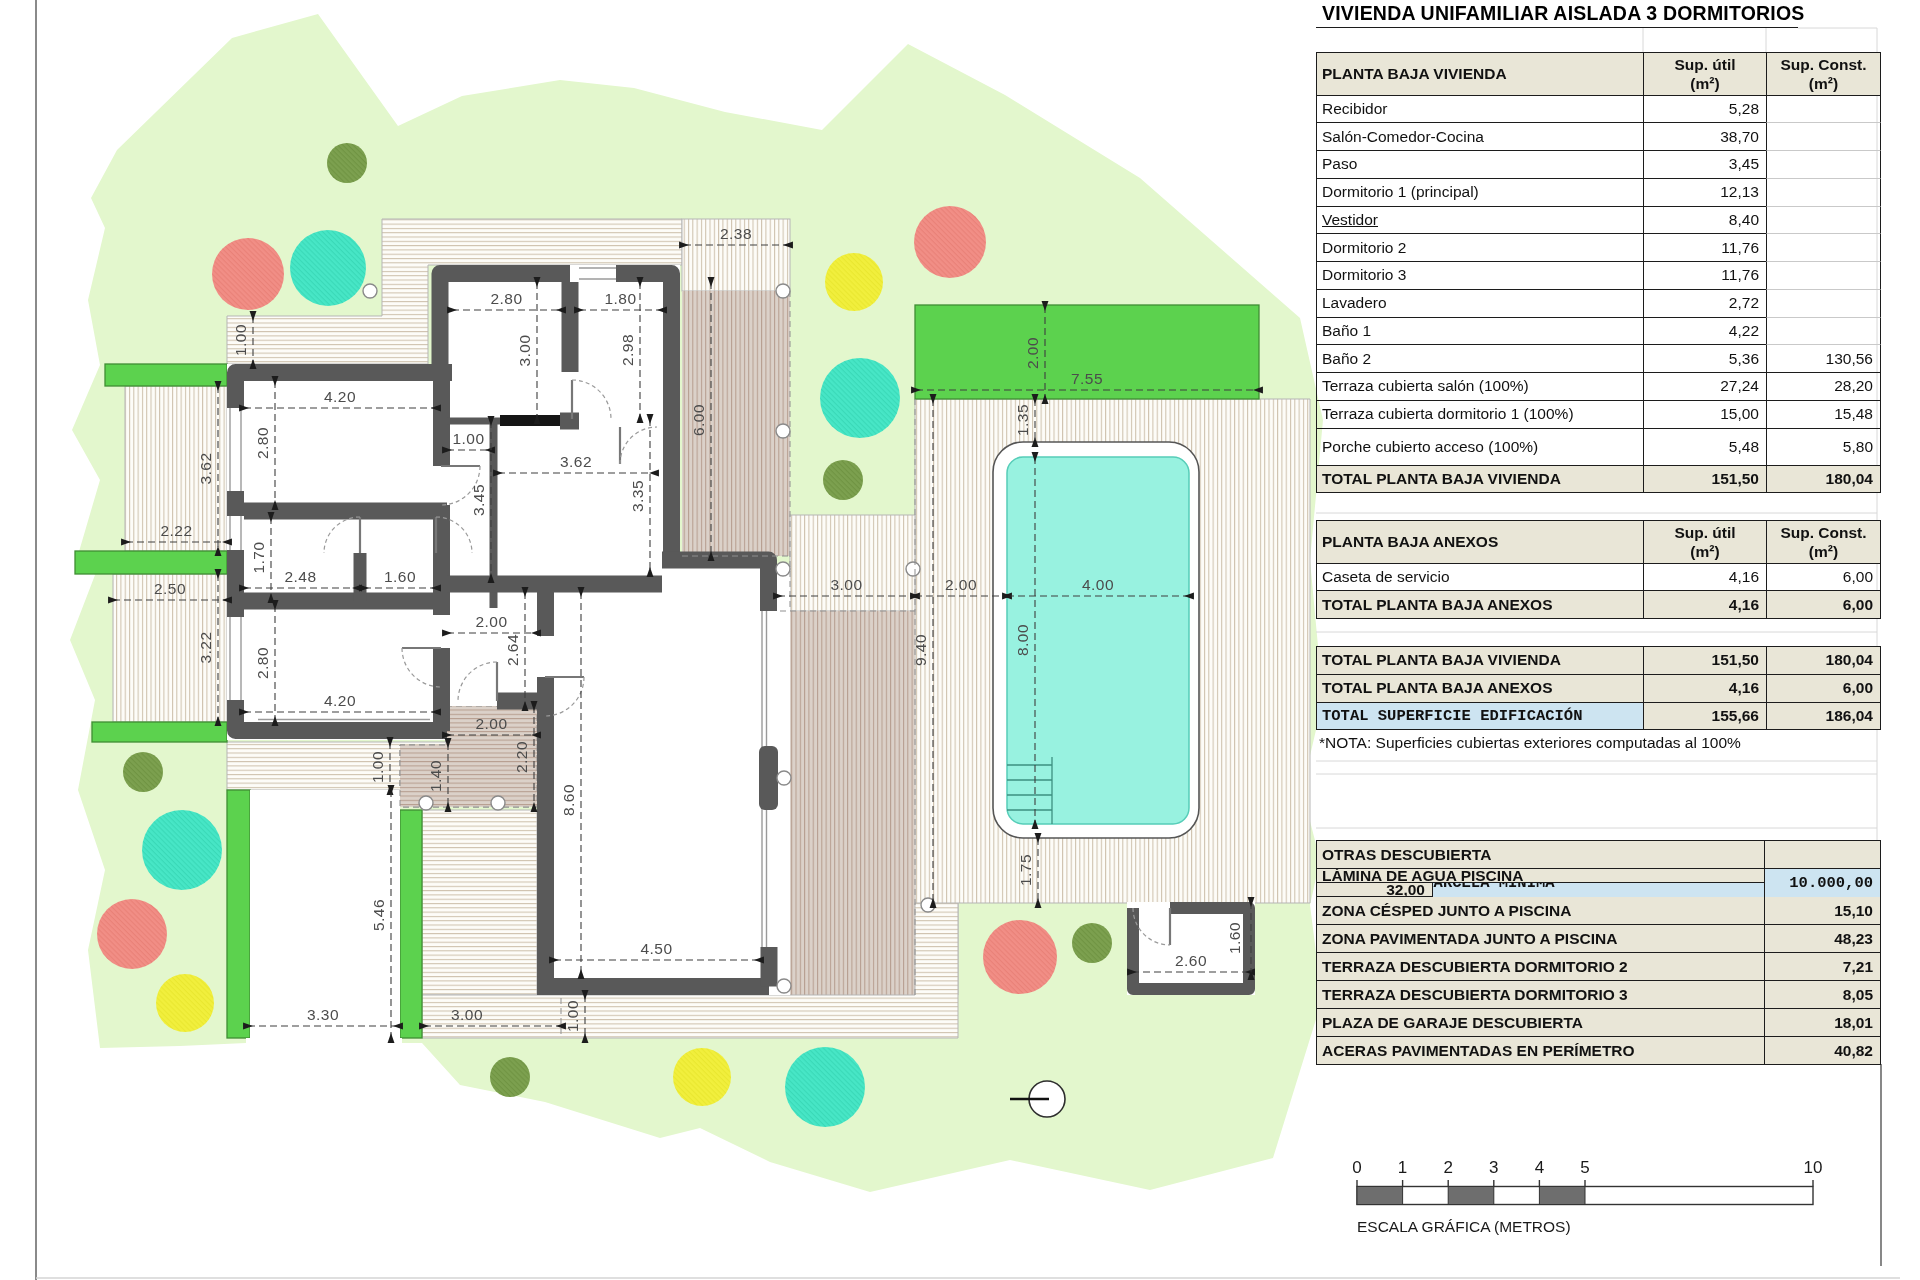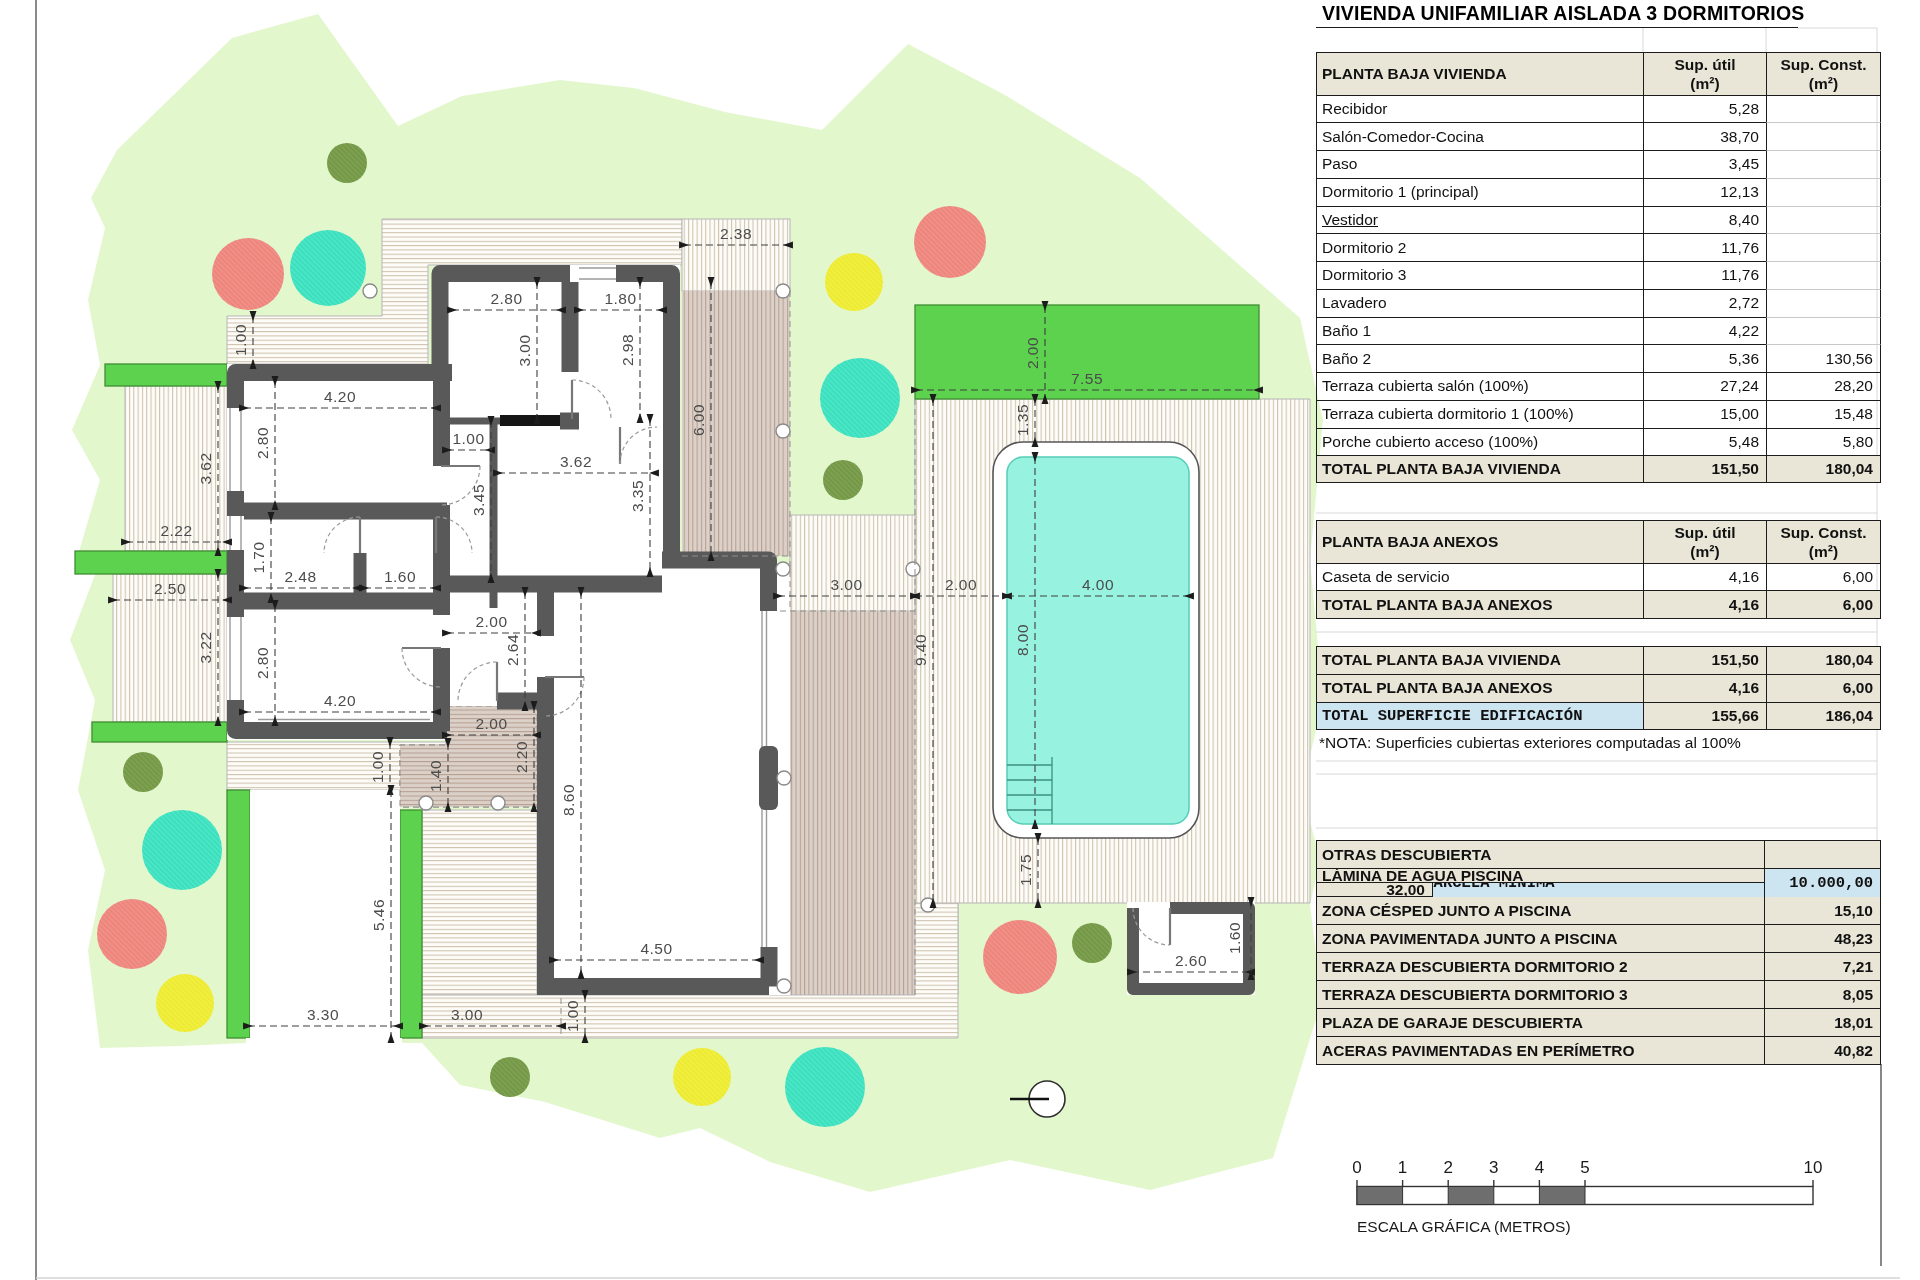--- a/index.html
+++ b/index.html
@@ -525,21 +525,21 @@
       <div class="trow" style="height:27.75px;">
         <div class="c lab " style="width:327px;">Terraza cubierta salón (100%)</div>
         <div class="c num " style="width:123px;">27,24</div>
         <div class="c num " style="width:115px;">28,20</div>
       </div>
       <div class="trow" style="height:27.75px;">
         <div class="c lab " style="width:327px;">Terraza cubierta dormitorio 1 (100%)</div>
         <div class="c num " style="width:123px;">15,00</div>
         <div class="c num " style="width:115px;">15,48</div>
       </div>
-      <div class="trow" style="height:27px;">
+      <div class="trow" style="height:37px;">
         <div class="c lab " style="width:327px;">Porche cubierto acceso (100%)</div>
         <div class="c num " style="width:123px;">5,48</div>
         <div class="c num " style="width:115px;">5,80</div>
       </div>
       <div class="trow" style="height:27.75px;">
         <div class="c lab bold beige" style="width:327px;">TOTAL PLANTA BAJA VIVIENDA</div>
         <div class="c num bold beige" style="width:123px;">151,50</div>
         <div class="c num bold beige" style="width:115px;">180,04</div>
       </div>
     </div>

